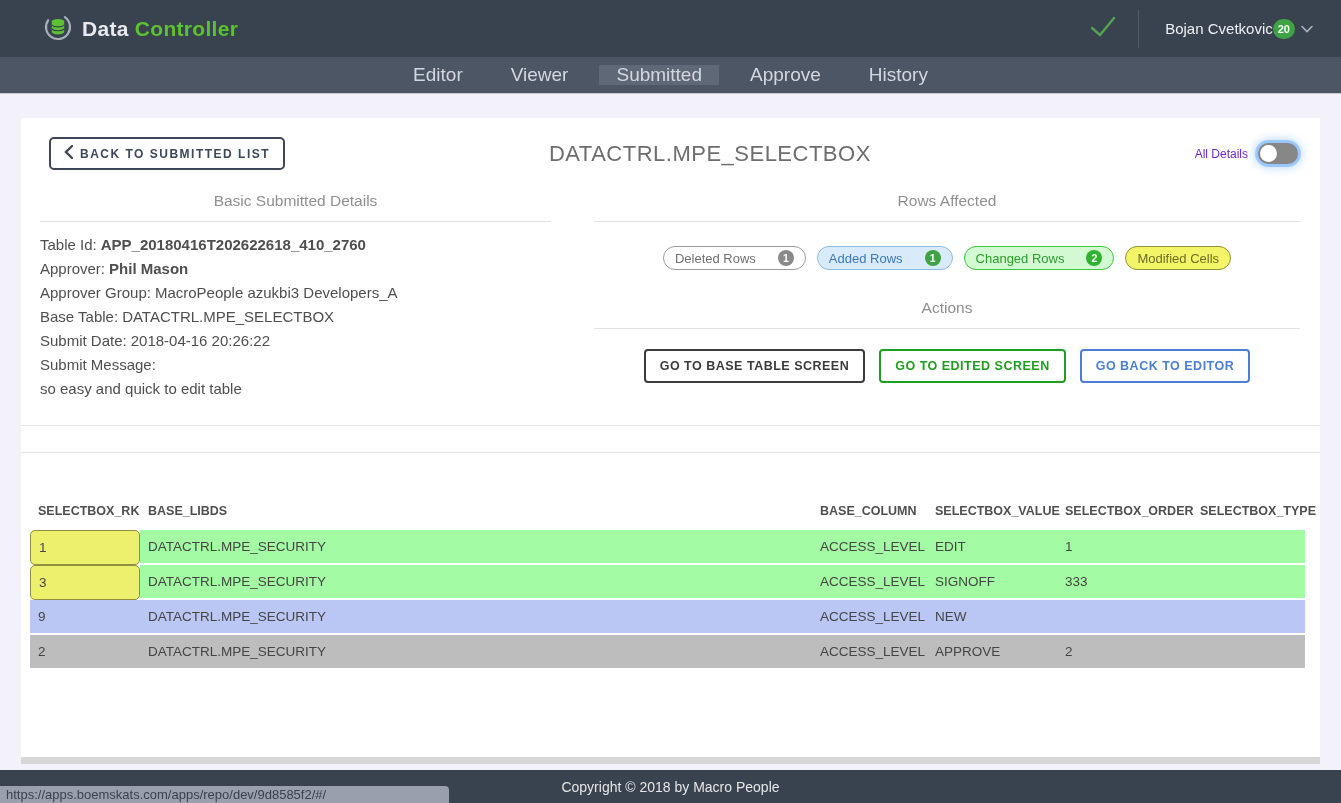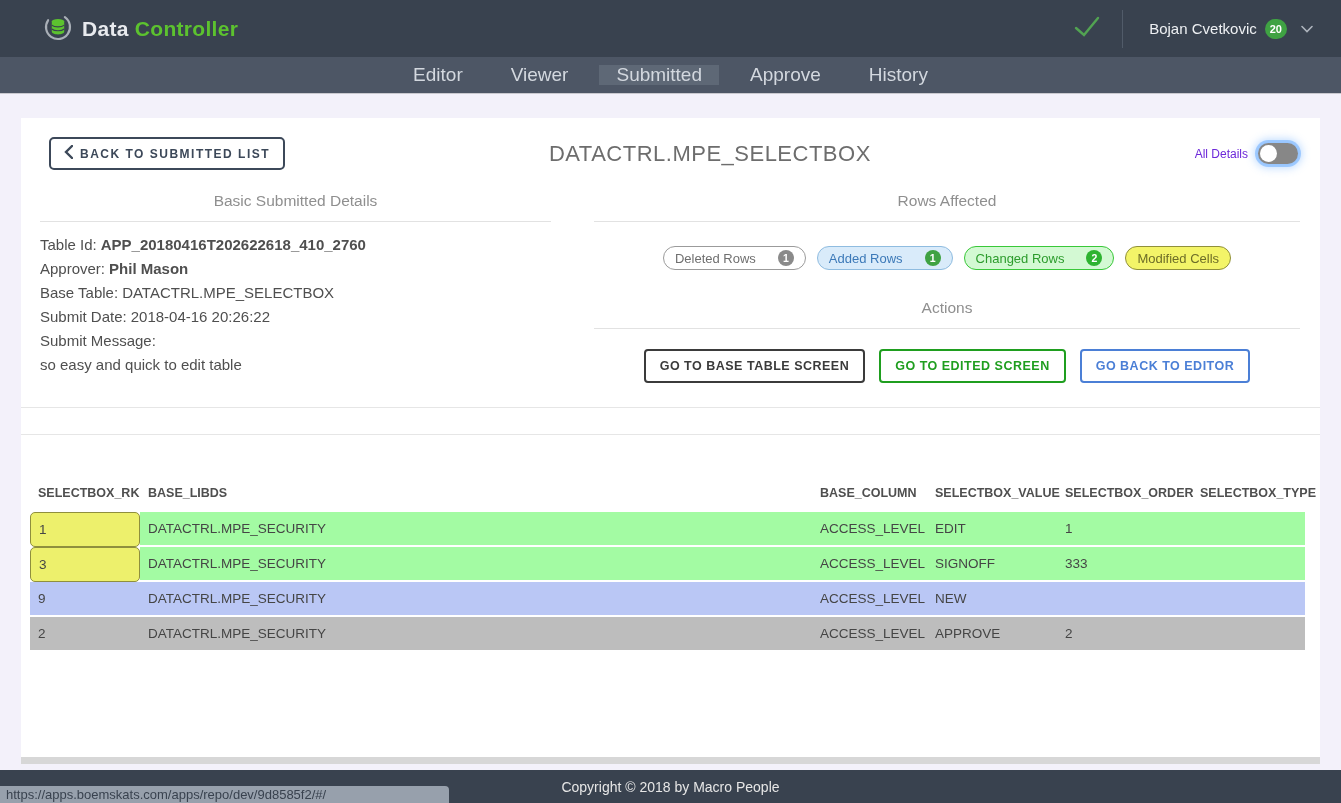--- a/index.html
+++ b/index.html
@@ -17,21 +17,21 @@
     display:flex; align-items:center; justify-content:space-between;
     padding:0 18px 0 44px;
   }
   .logo { display:flex; align-items:center; gap:10px; }
   .logo-text { font-size:21px; font-weight:700; letter-spacing:.3px; }
   .logo-text .lt-data { color:#e8eaee; }
   .logo-text .lt-ctrl { color:#5cc22f; }
   .topbar-right { display:flex; align-items:center; gap:16px; }
   .sync-check { margin-right:4px; }
   .vdivider { width:1px; height:38px; background:#515b69; }
-  .user-chip { display:flex; align-items:center; gap:8px; padding:0 10px; cursor:pointer; }
+  .user-chip { display:flex; align-items:center; padding:0 10px; cursor:pointer; }
   .user-name { color:#eef0f3; font-size:15px; }
   .user-badge {
     background:#3fa243; color:#fff; font-size:11px; font-weight:700;
     min-width:20px; height:20px; border-radius:10px;
     display:inline-flex; align-items:center; justify-content:center; padding:0 5px;
   }
   .chev { color:#aeb4bd; font-size:12px; margin-left:6px; }
 
   
   .navbar {
@@ -237,20 +237,23 @@
         <div class="sec-heading">Basic Submitted Details</div>
         <hr class="sec">
         <div class="fields">
           <div class="field-line">
             <span class="f-label">Table Id:</span><span class="f-value bold">APP_20180416T202622618_410_2760</span>
           </div>
           <div class="field-line">
             <span class="f-label">Approver:</span><span class="f-value bold">Phil Mason</span>
           </div>
           <div class="field-line">
+            <span class="f-label">Approver Group:</span><span class="f-value">MacroPeople azukbi3 Developers_A</span>
+          </div>
+          <div class="field-line">
             <span class="f-label">Base Table:</span><span class="f-value">DATACTRL.MPE_SELECTBOX</span>
           </div>
           <div class="field-line">
             <span class="f-label">Submit Date:</span><span class="f-value">2018-04-16 20:26:22</span>
           </div>
           <div class="field-line">
             <span class="f-label">Submit Message:</span><span class="f-value"></span>
           </div>
           <div class="field-line">
             <span class="f-value" style="margin-left:0">so easy and quick to edit table</span>

